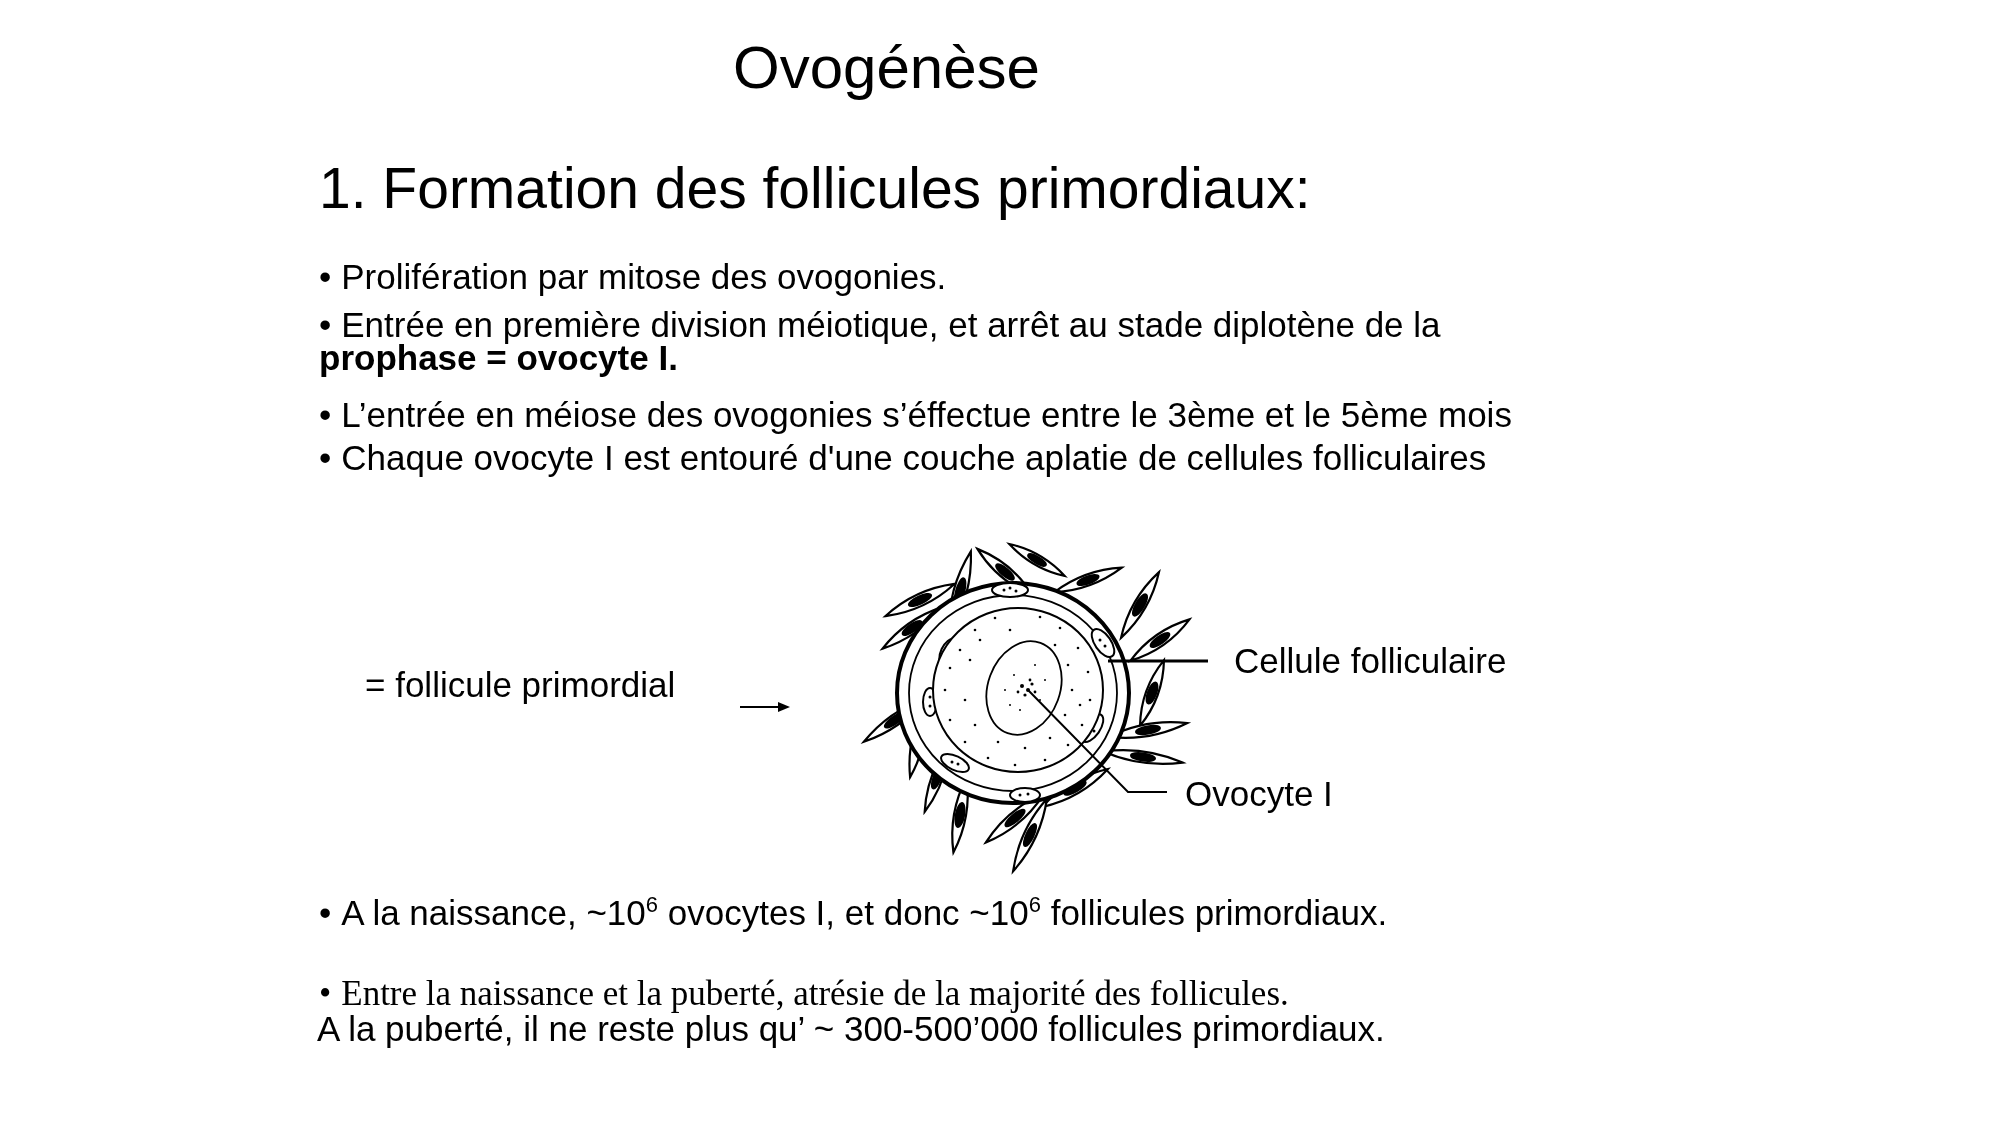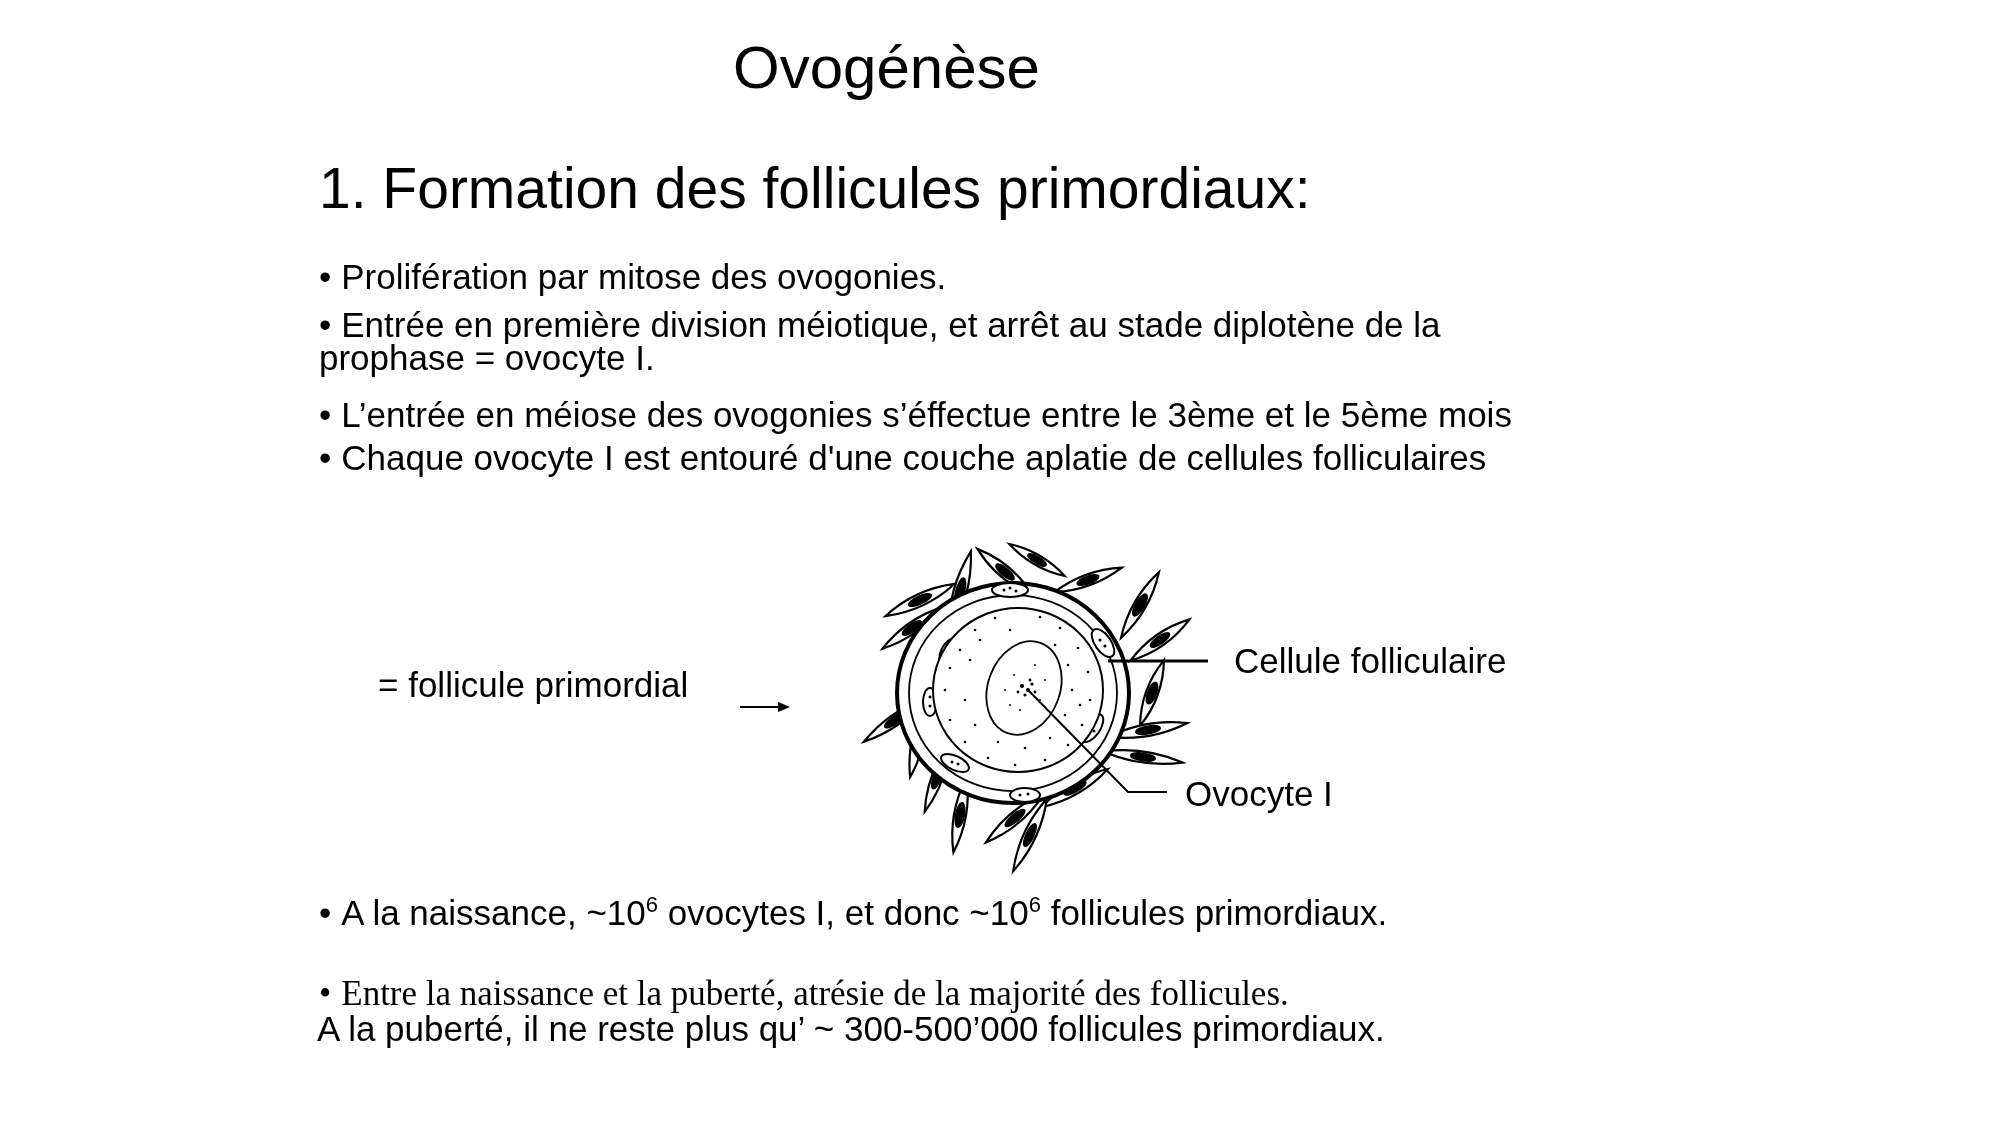--- a/index.html
+++ b/index.html
@@ -17,27 +17,27 @@
 </head>
 <body>
 
 <div class="abs title">Ovogénèse</div>
 
 <div class="abs heading">1. Formation des follicules primordiaux:</div>
 
 <div class="abs body bullet" style="left:319px; top:232px;margin-top:27px;"><span>Prolifération par mitose des ovogonies.</span></div>
 
 <div class="abs body bullet" style="left:319px; top:307px;"><span>Entrée en première division méiotique, et arrêt au stade diplotène de la</span></div>
-<div class="abs body" style="left:319px; top:340px;">prophase = ovocyte I.</div>
+<div class="abs body" style="left:319px; top:340px;font-weight:bold;">prophase = ovocyte I.</div>
 
 <div class="abs body bullet" style="left:319px; top:397px;"><span>L’entrée en méiose des ovogonies s’éffectue entre le 3ème et le 5ème  mois</span></div>
 
 <div class="abs body bullet" style="left:319px; top:440px;"><span>Chaque ovocyte I est entouré d'une couche aplatie de cellules folliculaires</span></div>
 
-<div class="abs label" style="left:378px; top:667px;">= follicule primordial</div>
+<div class="abs label" style="left:365px; top:667px;">= follicule primordial</div>
 
 <svg class="diagram" width="2000" height="1125">
 
   <g>
     <line x1="740" y1="707" x2="780" y2="707" stroke="#000" stroke-width="2"></line>
     <polygon points="778,702 790,707 778,712" fill="#000"></polygon>
   </g>
 
   <g fill="#fff" stroke="#000" stroke-width="2.2">
     <g transform="translate(920,600) rotate(-25)">

